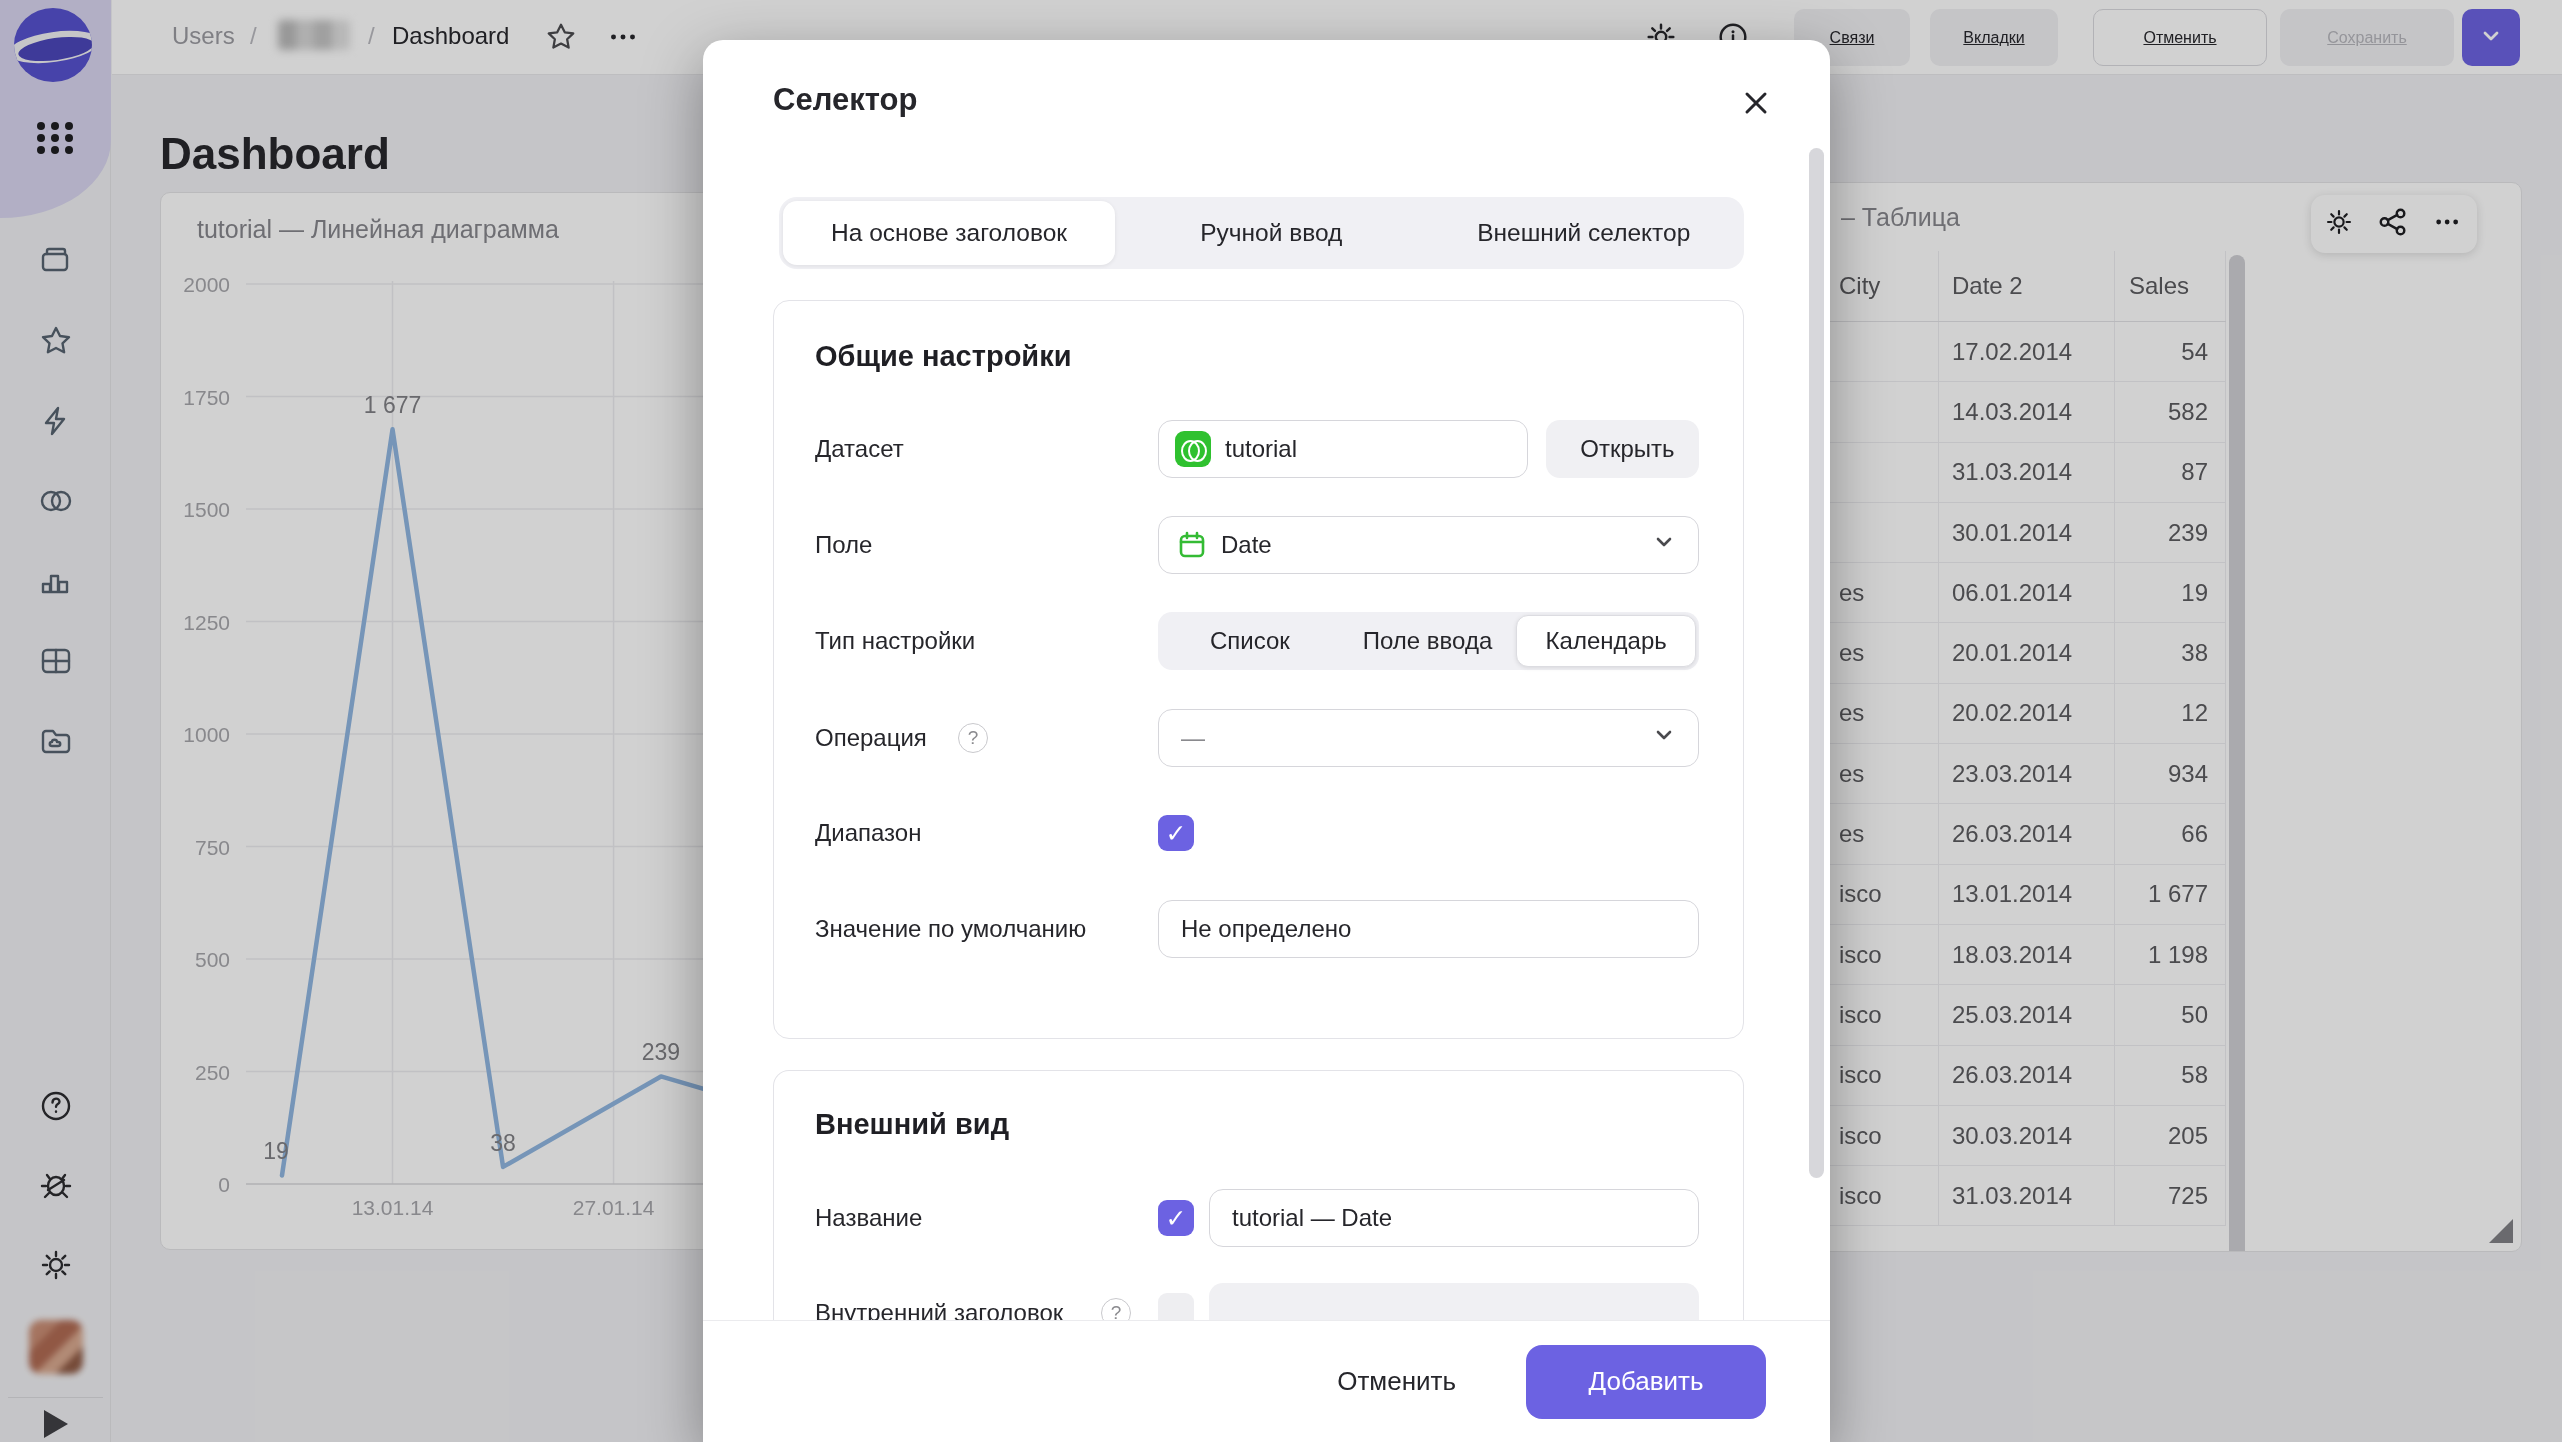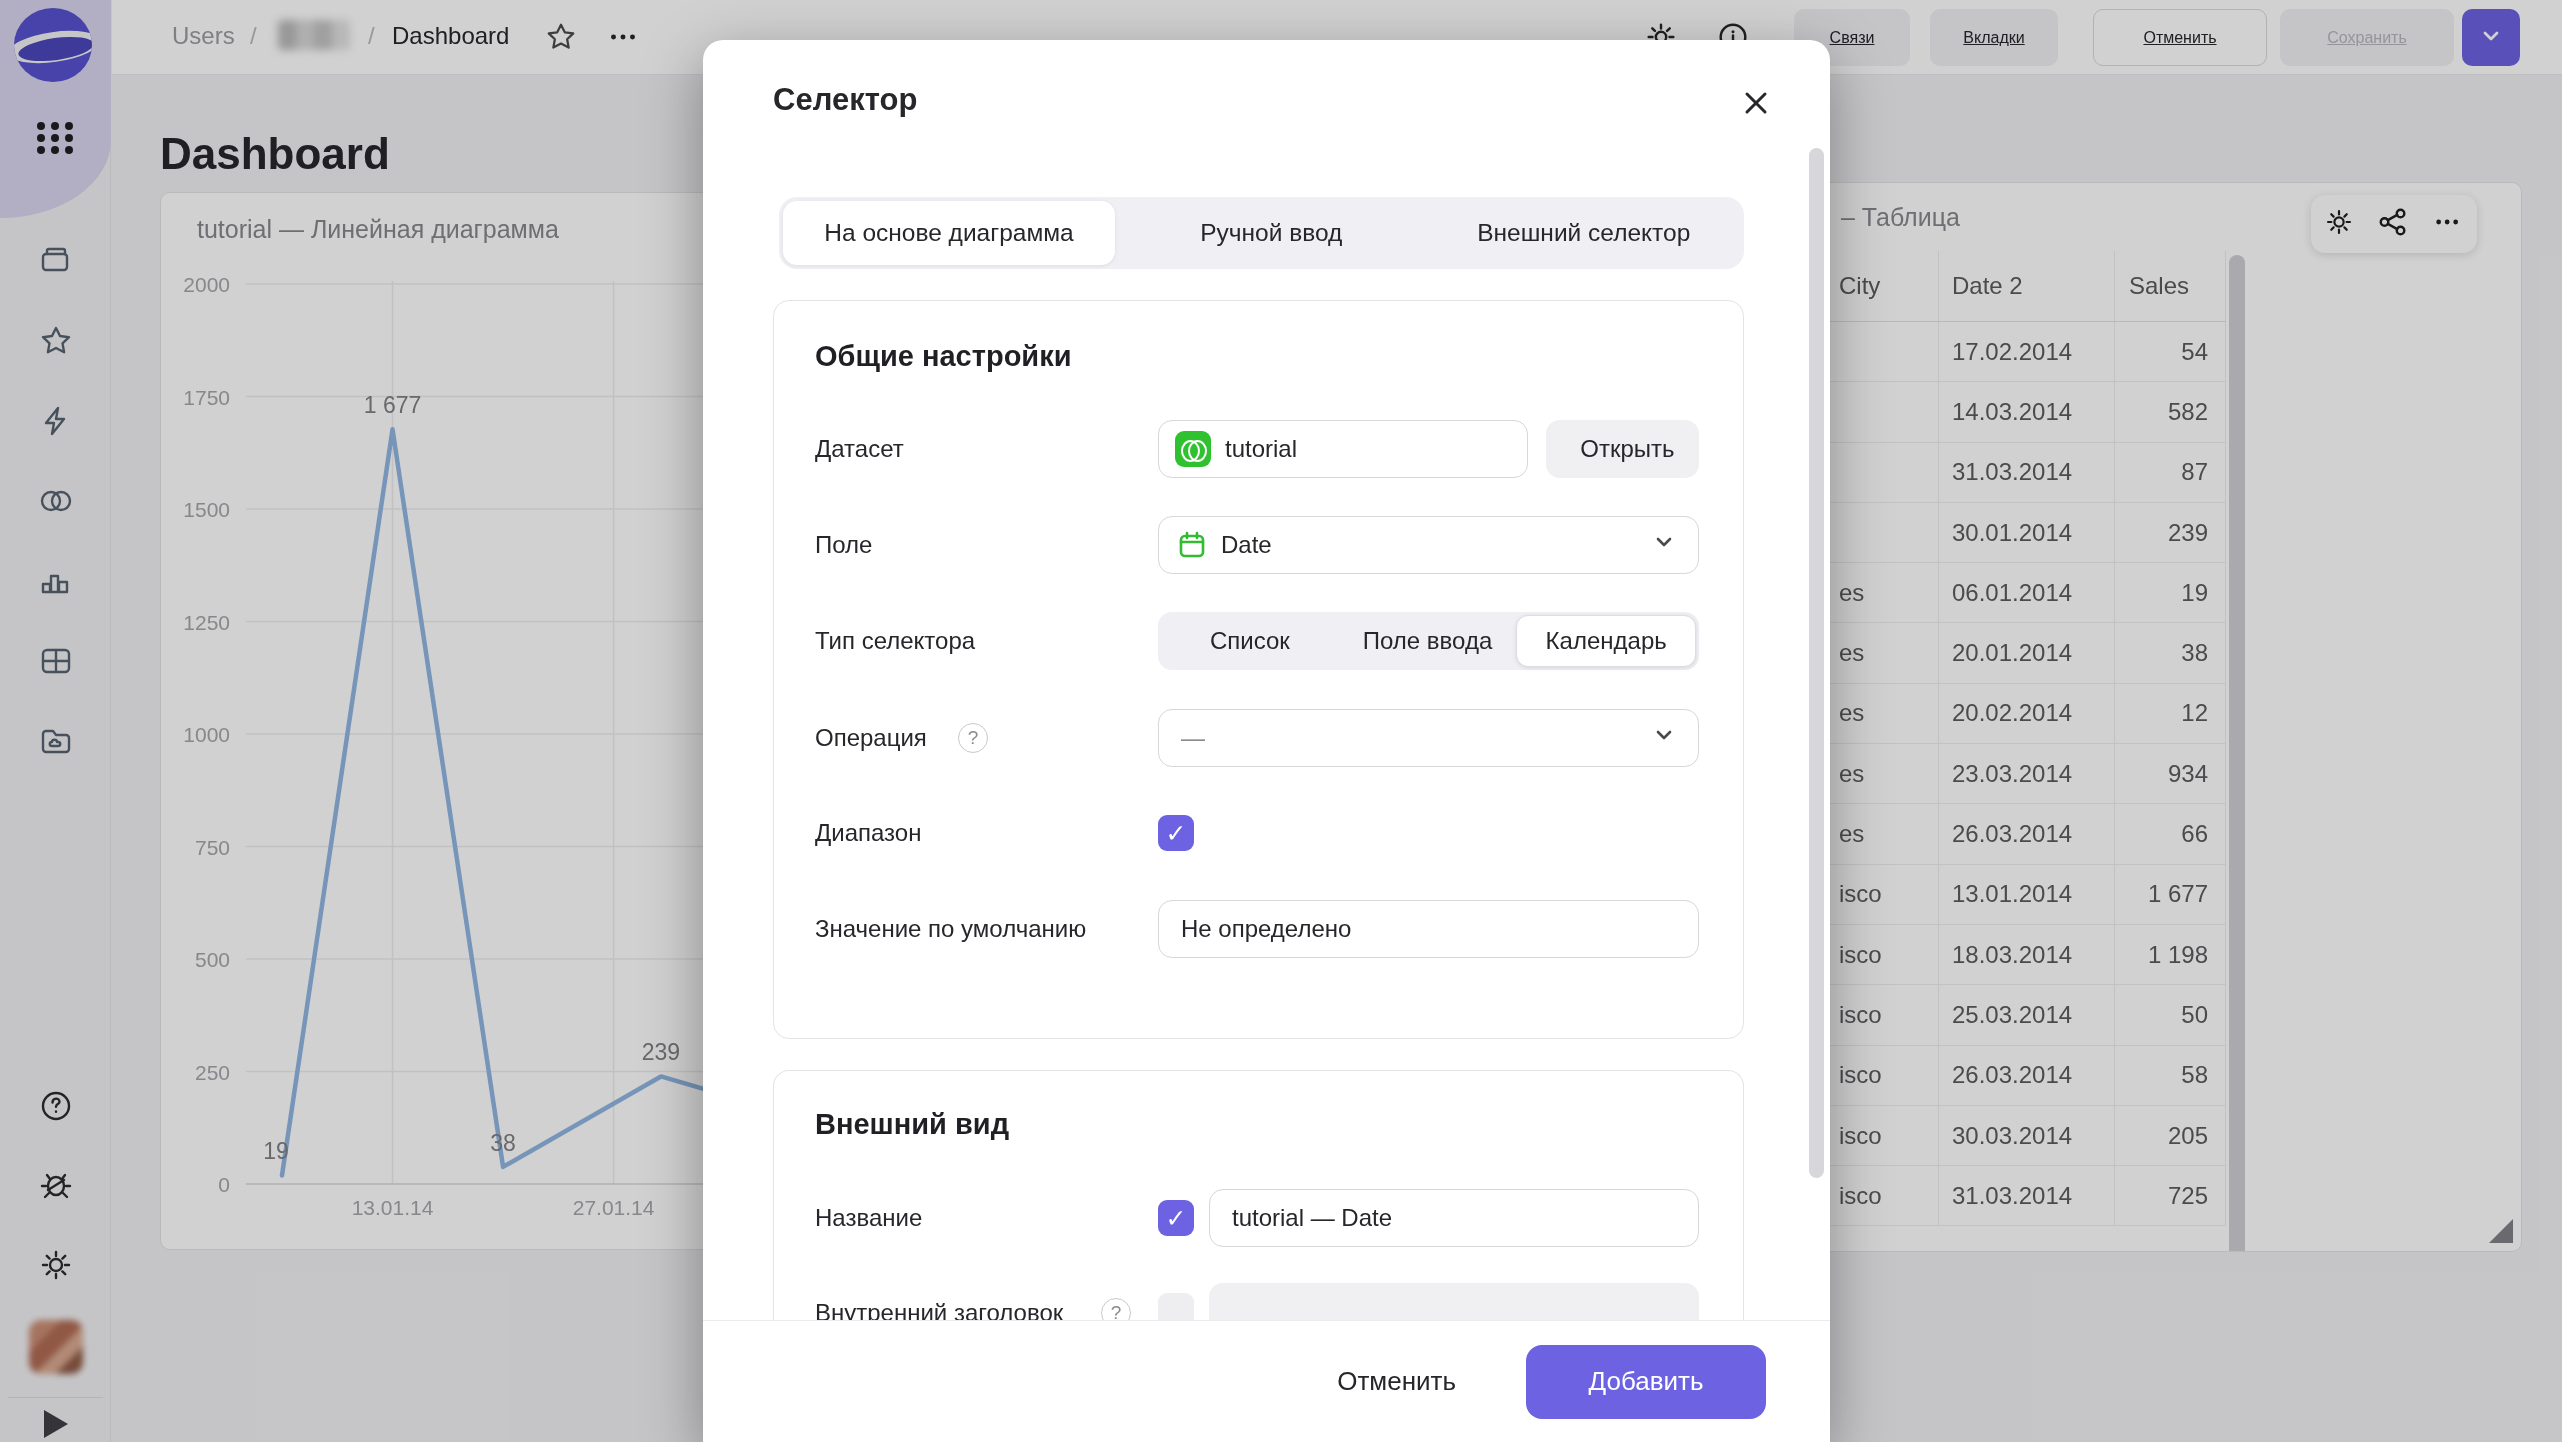--- a/index.html
+++ b/index.html
@@ -360,21 +360,21 @@
 
   <div class="modal">
     <div class="m-title">Селектор</div>
     <div class="m-close">
       <svg width="30" height="30" viewBox="0 0 30 30">
           <path d="M6 6l18 18M24 6L6 24"></path>
         </svg>
     </div>
 
     <div class="m-tabs">
-      <div class="m-tab active">На основе диаграмма</div>
+      <div class="m-tab active">На основе заголовок</div>
       <div class="m-tab">Ручной ввод</div>
       <div class="m-tab">Внешний селектор</div>
     </div>
 
     <div class="m-card" style="top:260px;height:739px;"></div>
     <div class="m-heading" style="top:300px;">Общие настройки</div>
 
     <div class="m-label" style="top:380px;">Датасет</div>
     <div class="fld" style="top:380px;width:370px;">
       <span class="chip-ic"></span>
@@ -389,21 +389,21 @@
             <rect x="4" y="6" width="22" height="20" rx="4"></rect>
             <path d="M4 12h22M10 3v5M20 3v5"></path>
           </svg>
       </span>
       <span>Date</span>
       <span class="chev"><svg width="24" height="24" viewBox="0 0 24 24">
             <path d="M6 9l6 6 6-6"></path>
           </svg></span>
     </div>
 
-    <div class="m-label" style="top:572px;">Тип селектора</div>
+    <div class="m-label" style="top:572px;">Тип настройки</div>
     <div class="seg" style="top:572px;">
       <div class="seg-item">Список</div>
       <div class="seg-item">Поле ввода</div>
       <div class="seg-item active">Календарь</div>
     </div>
 
     <div class="m-label" style="top:669px;">Операция</div>
     <div class="help-circle" style="left:255px;top:683px;">?</div>
     <div class="fld" style="top:669px;width:541px;">
       <span class="muted" style="margin-left:22px;">—</span>

